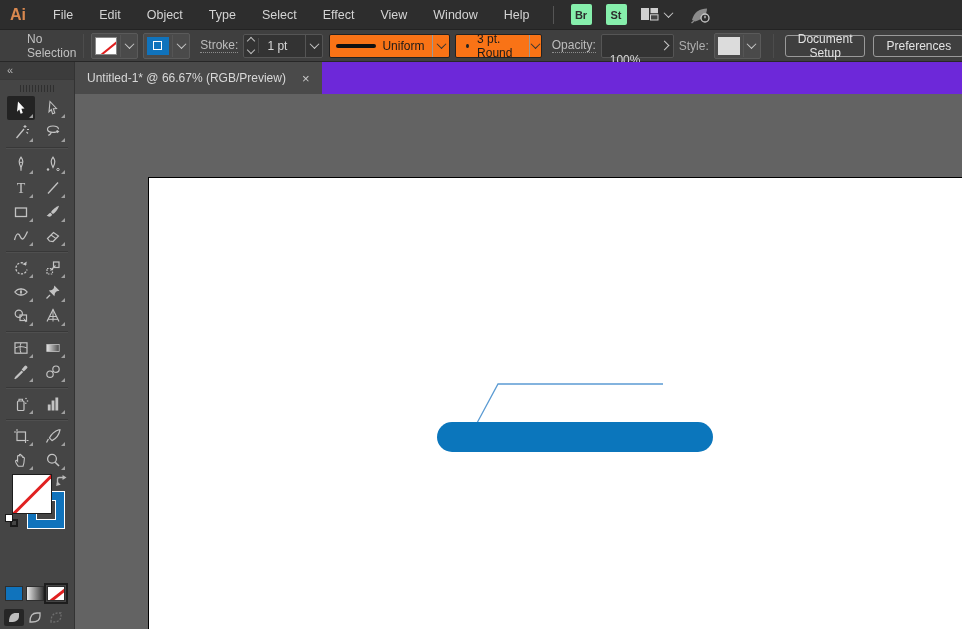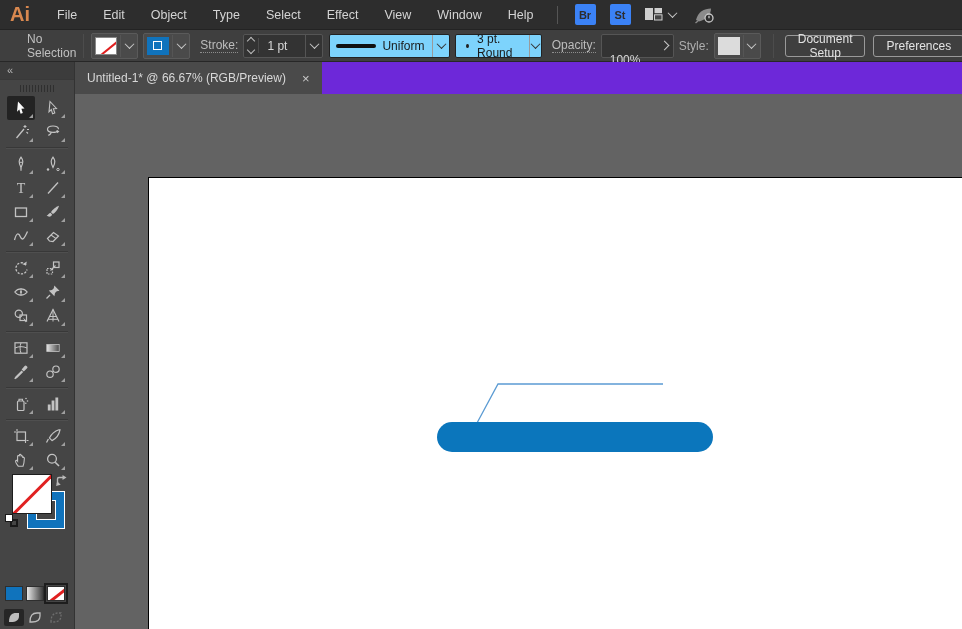--- a/index.html
+++ b/index.html
@@ -2,24 +2,24 @@
 <html><head>
 <meta charset="utf-8">
 <style>
   html,body{margin:0;padding:0;}
   body{width:962px;height:629px;overflow:hidden;position:relative;
        font-family:"Liberation Sans","DejaVu Sans",sans-serif;
        background:#3f3f3f;-webkit-font-smoothing:antialiased;}
   
   #menubar{position:absolute;left:0;top:0;width:962px;height:30px;background:#2d2d2d;
            display:flex;align-items:center;border-bottom:1px solid #232323;box-sizing:border-box;}
-  #ai-logo{color:#d9884f;font-weight:bold;font-size:20px;margin:0 14px 0 10px;letter-spacing:0;}
+  #ai-logo{color:#d9884f;font-weight:bold;font-size:16px;margin:0 14px 0 10px;letter-spacing:0;}
   .menu-item{color:#d4d4d4;font-size:12.5px;padding:0 13px;line-height:30px;cursor:default;}
   .mb-divider{width:1px;height:18px;background:#555;margin:0 10px;}
-  .sq-btn{width:21px;height:21px;background:#3b82f6;color:#2d2d2d;font-size:11px;font-weight:bold;
+  .sq-btn{width:21px;height:21px;background:#86efac;color:#2d2d2d;font-size:11px;font-weight:bold;
           display:flex;align-items:center;justify-content:center;border-radius:2px;margin:0 7px;}
   .mb-icon{display:flex;align-items:center;margin:0 6px;}
   .chev{width:6px;height:6px;border-right:1.6px solid #c9c9c9;border-bottom:1.6px solid #c9c9c9;
         transform:rotate(45deg) translate(-1px,-1px);display:inline-block;}
   
   #controlbar{position:absolute;left:0;top:30px;width:962px;height:32px;background:#3f3f3f;
               border-bottom:1px solid #272727;box-sizing:border-box;display:flex;align-items:center;}
   .cb-grip{width:7px;height:22px;margin:0 4px 0 3px;
            background:repeating-linear-gradient(0deg,#5d5d5d 0 1px,transparent 1px 3px);}
   #status-text{color:#c0c0c0;font-size:12px;width:76px;margin-left:20px;}
@@ -36,21 +36,21 @@
   .combo-chev{width:16px;height:22px;display:flex;align-items:center;justify-content:center;
               border-left:1px solid #555;}
   .cb-label{color:#bdbdbd;font-size:12px;border-bottom:1px dotted #8d8d8d;margin:0 5px;cursor:default;}
   .dark-field{display:flex;align-items:center;background:#333;border:1px solid #555;height:22px;
               border-radius:2px;color:#d6d6d6;font-size:12px;}
   .stepper{display:flex;flex-direction:column;justify-content:center;gap:3px;padding:0 4px;border-right:1px solid #4a4a4a;}
   .step-up,.step-down{width:5px;height:5px;border-right:1.4px solid #bbb;border-bottom:1.4px solid #bbb;}
   .step-up{transform:rotate(-135deg);}
   .step-down{transform:rotate(45deg);}
   .field-val{padding:0 8px;min-width:30px;}
-  .light-dd{display:flex;align-items:center;background:#7dd3fc;border:1px solid #222;height:22px;
+  .light-dd{display:flex;align-items:center;background:#f97316;border:1px solid #222;height:22px;
             border-radius:2px;color:#1a1a1a;font-size:12px;margin-right:5px;}
   .light-dd .combo-chev{border-left:1px solid #9a9a9a;}
   .light-dd .chev{border-color:#333;}
   .profile-line{width:40px;height:4px;background:#111;border-radius:2px;margin:0 6px;}
   .brush-dot{width:4px;height:4px;border-radius:50%;background:#222;margin:0 8px 0 10px;}
   .arrow-right{width:6px;height:6px;border-right:1.6px solid #c9c9c9;border-bottom:1.6px solid #c9c9c9;
                transform:rotate(-45deg);margin:0 5px;}
   .style-swatch{width:22px;height:18px;background:#dcdcdc;margin:0 3px;}
   .cb-button{height:22px;padding:0 12px;border:1px solid #9a9a9a;border-radius:3px;background:transparent;
              color:#e2e2e2;font-size:12px;display:flex;align-items:center;margin:0 4px;cursor:default;}

